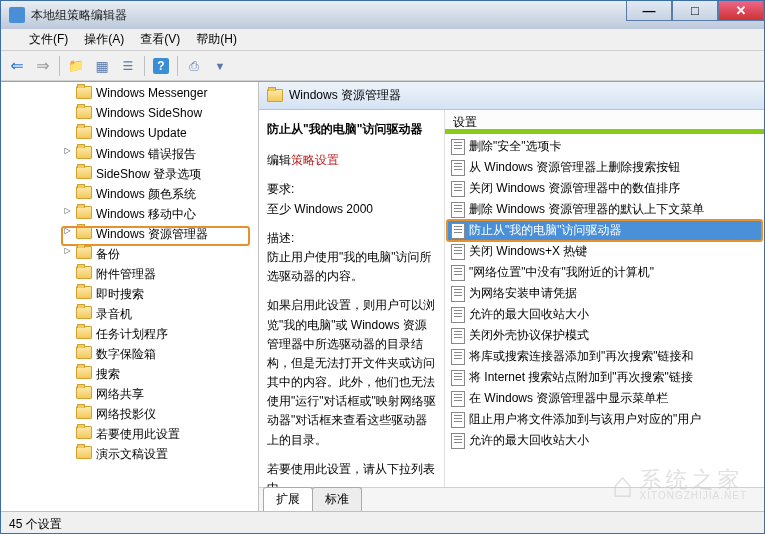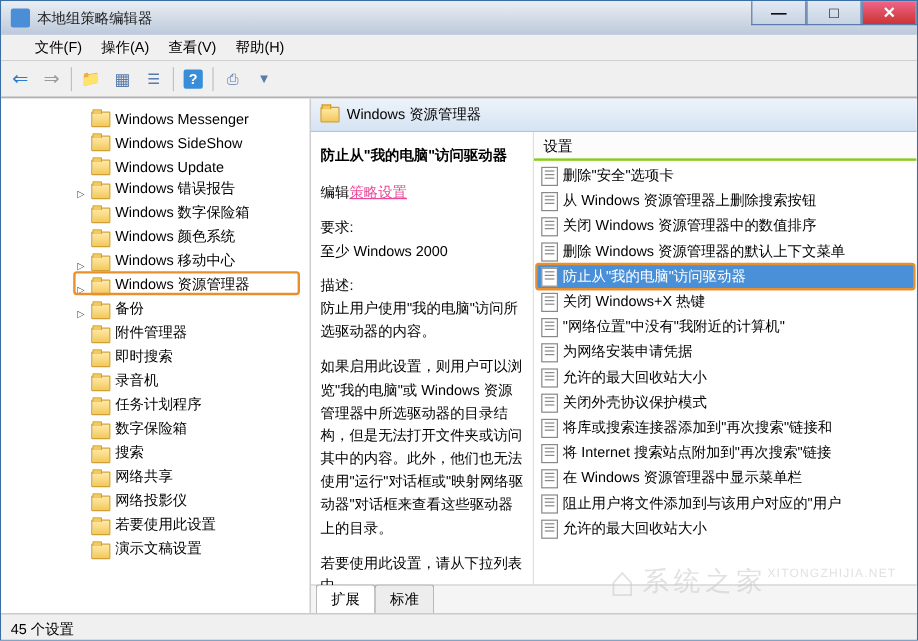--- a/index.html
+++ b/index.html
@@ -19,50 +19,50 @@
 .arrow-left:before{content:"⇐";color:#2a7ad0;font-size:16px}
 .arrow-right:before{content:"⇒";color:#9a9a9a;font-size:16px}
 .folder-up:before{content:"📁";font-size:13px}
 .grid-view:before{content:"▦";color:#5a7ba9;font-size:14px}
 .props:before{content:"☰";color:#5a7ba9;font-size:12px}
 .help-icon{width:16px;height:16px;background:#3a8ed8;color:#fff;border-radius:2px;display:flex;align-items:center;justify-content:center;font-weight:bold}
 .export:before{content:"⎙";color:#5a7ba9}
 .filter:before{content:"▼";color:#5a7ba9;font-size:11px}
 .content{flex:1;display:flex;background:#fff;border-top:1px solid #a0a0a0;overflow:hidden}
 .tree-pane{width:258px;border-right:1px solid #c0c0c0;overflow:auto;padding:4px 0;background:#fff}
-.tree-item{display:flex;align-items:flex-end;height:20px;padding-left:62px;cursor:pointer;white-space:nowrap}
+.tree-item{display:flex;align-items:flex-start;height:20px;padding-left:62px;cursor:pointer;white-space:nowrap}
 .tree-item .expander{width:9px;height:9px;margin-right:4px;display:inline-flex;align-items:center;justify-content:center;color:#555;font-size:8px}
 .tree-item .folder{width:16px;height:13px;background:linear-gradient(to bottom,#ffe9a8,#f3c95f);border:1px solid #d0a030;border-radius:1px;margin-right:4px;position:relative}
 .tree-item .folder:before{content:"";position:absolute;top:-3px;left:0;width:6px;height:3px;background:#f3c95f;border:1px solid #d0a030;border-bottom:none;border-radius:1px 1px 0 0}
 .tree-item.selected{position:relative}
 .tree-item.selected .highlight{position:absolute;left:60px;right:8px;top:0;bottom:0;border:2px solid #e8902c;border-radius:3px;pointer-events:none}
 .right-pane{flex:1;display:flex;flex-direction:column;overflow:hidden}
 .header-bar{height:28px;background:linear-gradient(to bottom,#eef3fa,#d5e3f3);border-bottom:1px solid #b0c4de;display:flex;align-items:center;padding-left:8px;gap:6px}
 .header-bar .folder{width:16px;height:13px;background:linear-gradient(to bottom,#ffe9a8,#f3c95f);border:1px solid #d0a030;border-radius:1px;position:relative}
 .header-bar .folder:before{content:"";position:absolute;top:-3px;left:0;width:6px;height:3px;background:#f3c95f;border:1px solid #d0a030;border-bottom:none}
 .detail-area{flex:1;display:flex;overflow:hidden}
 .desc-pane{width:186px;border-right:1px solid #e0e0e0;padding:10px 8px;overflow:auto;font-size:12px;line-height:1.6}
 .desc-title{font-weight:bold;margin-bottom:12px}
-.desc-link{color:#ec4899;text-decoration:underline;cursor:pointer}
+.desc-link{color:#b91c1c;cursor:pointer}
 .desc-section{margin-top:10px}
 .settings-pane{flex:1;display:flex;flex-direction:column;overflow:hidden}
-.settings-header{height:24px;border-bottom:2px solid #84cc16;padding:4px 8px;background:#fcfcfc}
+.settings-header{height:24px;border-bottom:5px solid #84cc16;padding:4px 8px;background:#fcfcfc}
 .settings-list{flex:1;overflow:auto;padding:2px}
 .set-item{display:flex;align-items:center;height:21px;padding:0 4px;gap:4px;cursor:pointer;white-space:nowrap}
 .set-item .doc-icon{width:14px;height:16px;background:#fff;border:1px solid #888;position:relative;flex-shrink:0}
 .set-item .doc-icon:before{content:"";position:absolute;left:2px;top:2px;right:2px;height:1px;background:#888;box-shadow:0 3px 0 #888,0 6px 0 #888}
 .set-item.selected{background:#4a90d9;color:#fff;position:relative}
 .set-item.selected:after{content:"";position:absolute;inset:-1px;border:2px solid #e8902c;border-radius:3px;pointer-events:none}
 .tabs{height:24px;display:flex;align-items:flex-end;padding-left:4px;background:#f5f5f5;border-top:1px solid #d0d0d0}
 .tab{padding:3px 12px;border:1px solid #aaa;border-bottom:none;background:#fff;margin-right:-1px;cursor:pointer;border-radius:3px 3px 0 0;font-size:12px}
 .tab.inactive{background:#ededed}
 .statusbar{height:22px;background:#f0f0f0;border-top:1px solid #c0c0c0;display:flex;align-items:flex-end;padding:0 8px}
 .watermark{position:absolute;right:18px;bottom:28px;color:rgba(200,200,200,.55);font-size:28px;display:flex;align-items:center;gap:6px;pointer-events:none;font-family:Arial}
 .watermark .house{font-size:36px}
-.watermark .txt{display:flex;flex-direction:row;line-height:1}
+.watermark .txt{display:flex;flex-direction:column;line-height:1}
 .watermark .cn{font-size:22px;letter-spacing:4px}
 .watermark .en{font-size:10px;letter-spacing:1px}
 </style>
 </head>
 <body>
 
 <div class="window">
   <div class="titlebar">
     <span class="titlebar-icon"></span>
     <span class="titlebar-text">本地组策略编辑器</span>
@@ -114,21 +114,21 @@
           <span>Windows Update</span>
         </div>
         <div class="tree-item">
           <span class="expander">▷</span>
           <span class="folder"></span>
           <span>Windows 错误报告</span>
         </div>
         <div class="tree-item">
           <span class="expander">&nbsp;</span>
           <span class="folder"></span>
-          <span>Windows 数字保险箱</span>
+          <span>SideShow 登录选项</span>
         </div>
         <div class="tree-item">
           <span class="expander">&nbsp;</span>
           <span class="folder"></span>
           <span>Windows 颜色系统</span>
         </div>
         <div class="tree-item">
           <span class="expander">▷</span>
           <span class="folder"></span>
           <span>Windows 移动中心</span>

